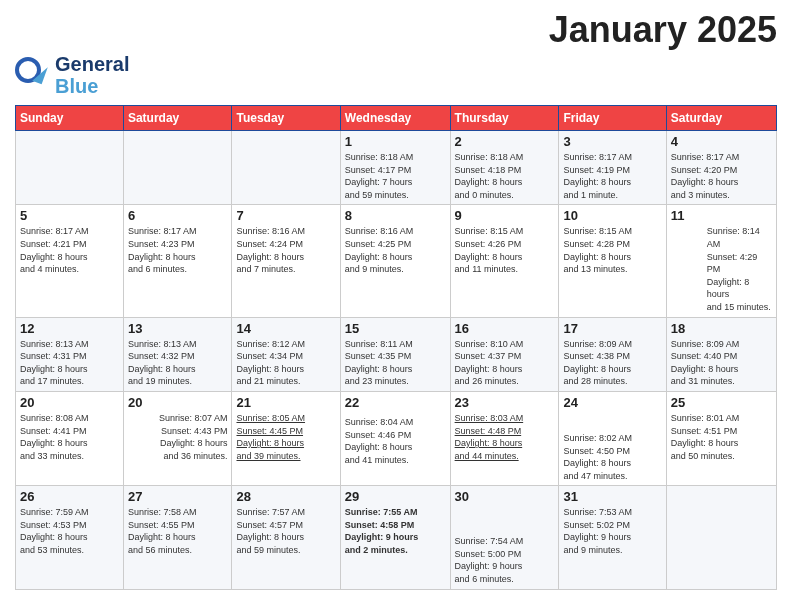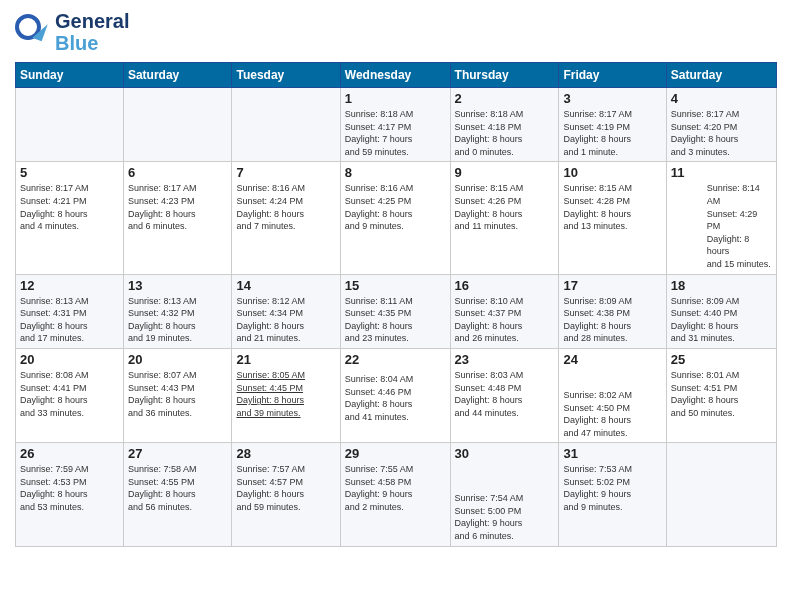--- a/index.html
+++ b/index.html
@@ -2,30 +2,30 @@
 <html><head>
   <meta charset="utf-8">
   <style>
     * { margin: 0; padding: 0; box-sizing: border-box; }
     body { width: 792px; height: 612px; font-family: Arial, sans-serif; background: #fff; overflow: hidden; }
     
     .page { width: 792px; height: 612px; padding: 10px 15px; }
     
     .header { display: flex; justify-content: space-between; align-items: flex-start; margin-bottom: 8px; }
     
-    .logo { display: flex; flex-direction: column; }
+    .logo { display: flex; flex-direction: column; margin-top: 43px; }
     
     .title-block { text-align: right; }
     .main-title { font-size: 36px; font-weight: bold; color: #222; line-height: 1.1; }
     .sub-title { font-size: 14px; color: #444; }
     
     .calendar { width: 100%; border-collapse: collapse; }
     
     .calendar thead th {
-      background: #0369a1;
+      background: #ef4444;
       color: #fff;
       padding: 5px 4px;
       font-size: 12px;
       font-weight: bold;
       text-align: left;
       border: 1px solid #1e4a9a;
     }
     
     .calendar tbody td {
       border: 1px solid #ccc;
@@ -57,20 +57,21 @@
           <div style="position:absolute; width:26px; height:26px; border-radius:50%; border:4px solid #2a5db0; top:0; left:0;"></div>
           <div style="position:absolute; width:0; height:0; border-left:10px solid transparent; border-right:0px solid transparent; border-bottom:18px solid #4a9fd4; top:8px; left:20px; transform:rotate(20deg);"></div>
         </div>
         <div>
           <div style="font-size:20px; font-weight:bold; color:#1a3a6b; line-height:1.1;">General</div>
           <div style="font-size:20px; font-weight:bold; color:#4a9fd4; line-height:1.1;">Blue</div>
         </div>
       </div>
     </div>
     <div class="title-block">
+      <div class="main-title">January 2025</div>
     </div>
   </div>
 
   <table class="calendar">
     <thead>
       <tr>
       <th>Sunday</th>
           <th>Saturday</th>
           <th>Tuesday</th>
           <th>Wednesday</th>
@@ -218,42 +219,42 @@
         <tr>
           <td>
             <div class="day-num">20</div>
             <div class="day-info" style="white-space: pre-line;">Sunrise: 8:08 AM
 Sunset: 4:41 PM
 Daylight: 8 hours
 and 33 minutes.</div>
           </td>
           <td>
             <div class="day-num">20</div>
-            <div class="day-info" style="white-space: pre-line;">Sunrise: 8:07 AM
+            <div class="day-info" style="white-space: pre-line; text-align: right;">Sunrise: 8:07 AM
 Sunset: 4:43 PM
 Daylight: 8 hours
 and 36 minutes.</div>
           </td>
           <td>
             <div class="day-num">21</div>
             <div class="day-info" style="white-space: pre-line; text-decoration: underline;">Sunrise: 8:05 AM
 Sunset: 4:45 PM
 Daylight: 8 hours
 and 39 minutes.</div>
           </td>
           <td>
             <div class="day-num">22</div>
             <div class="day-info" style="white-space: pre-line; margin-top: 6px;">Sunrise: 8:04 AM
 Sunset: 4:46 PM
 Daylight: 8 hours
 and 41 minutes.</div>
           </td>
           <td>
             <div class="day-num">23</div>
-            <div class="day-info" style="white-space: pre-line;">Sunrise: 8:03 AM
+            <div class="day-info" style="white-space: pre-line; text-decoration: underline;">Sunrise: 8:03 AM
 Sunset: 4:48 PM
 Daylight: 8 hours
 and 44 minutes.</div>
           </td>
           <td>
             <div class="day-num">24</div>
             <div class="day-info" style="white-space: pre-line; margin-top: 22px;">Sunrise: 8:02 AM
 Sunset: 4:50 PM
 Daylight: 8 hours
 and 47 minutes.</div>
@@ -283,21 +284,21 @@
           </td>
           <td>
             <div class="day-num">28</div>
             <div class="day-info" style="white-space: pre-line;">Sunrise: 7:57 AM
 Sunset: 4:57 PM
 Daylight: 8 hours
 and 59 minutes.</div>
           </td>
           <td>
             <div class="day-num">29</div>
-            <div class="day-info" style="white-space: pre-line;">Sunrise: 7:55 AM
+            <div class="day-info" style="white-space: pre-line; font-weight: bold;">Sunrise: 7:55 AM
 Sunset: 4:58 PM
 Daylight: 9 hours
 and 2 minutes.</div>
           </td>
           <td>
             <div class="day-num">30</div>
             <div class="day-info" style="white-space: pre-line; margin-top: 31px;">Sunrise: 7:54 AM
 Sunset: 5:00 PM
 Daylight: 9 hours
 and 6 minutes.</div>

